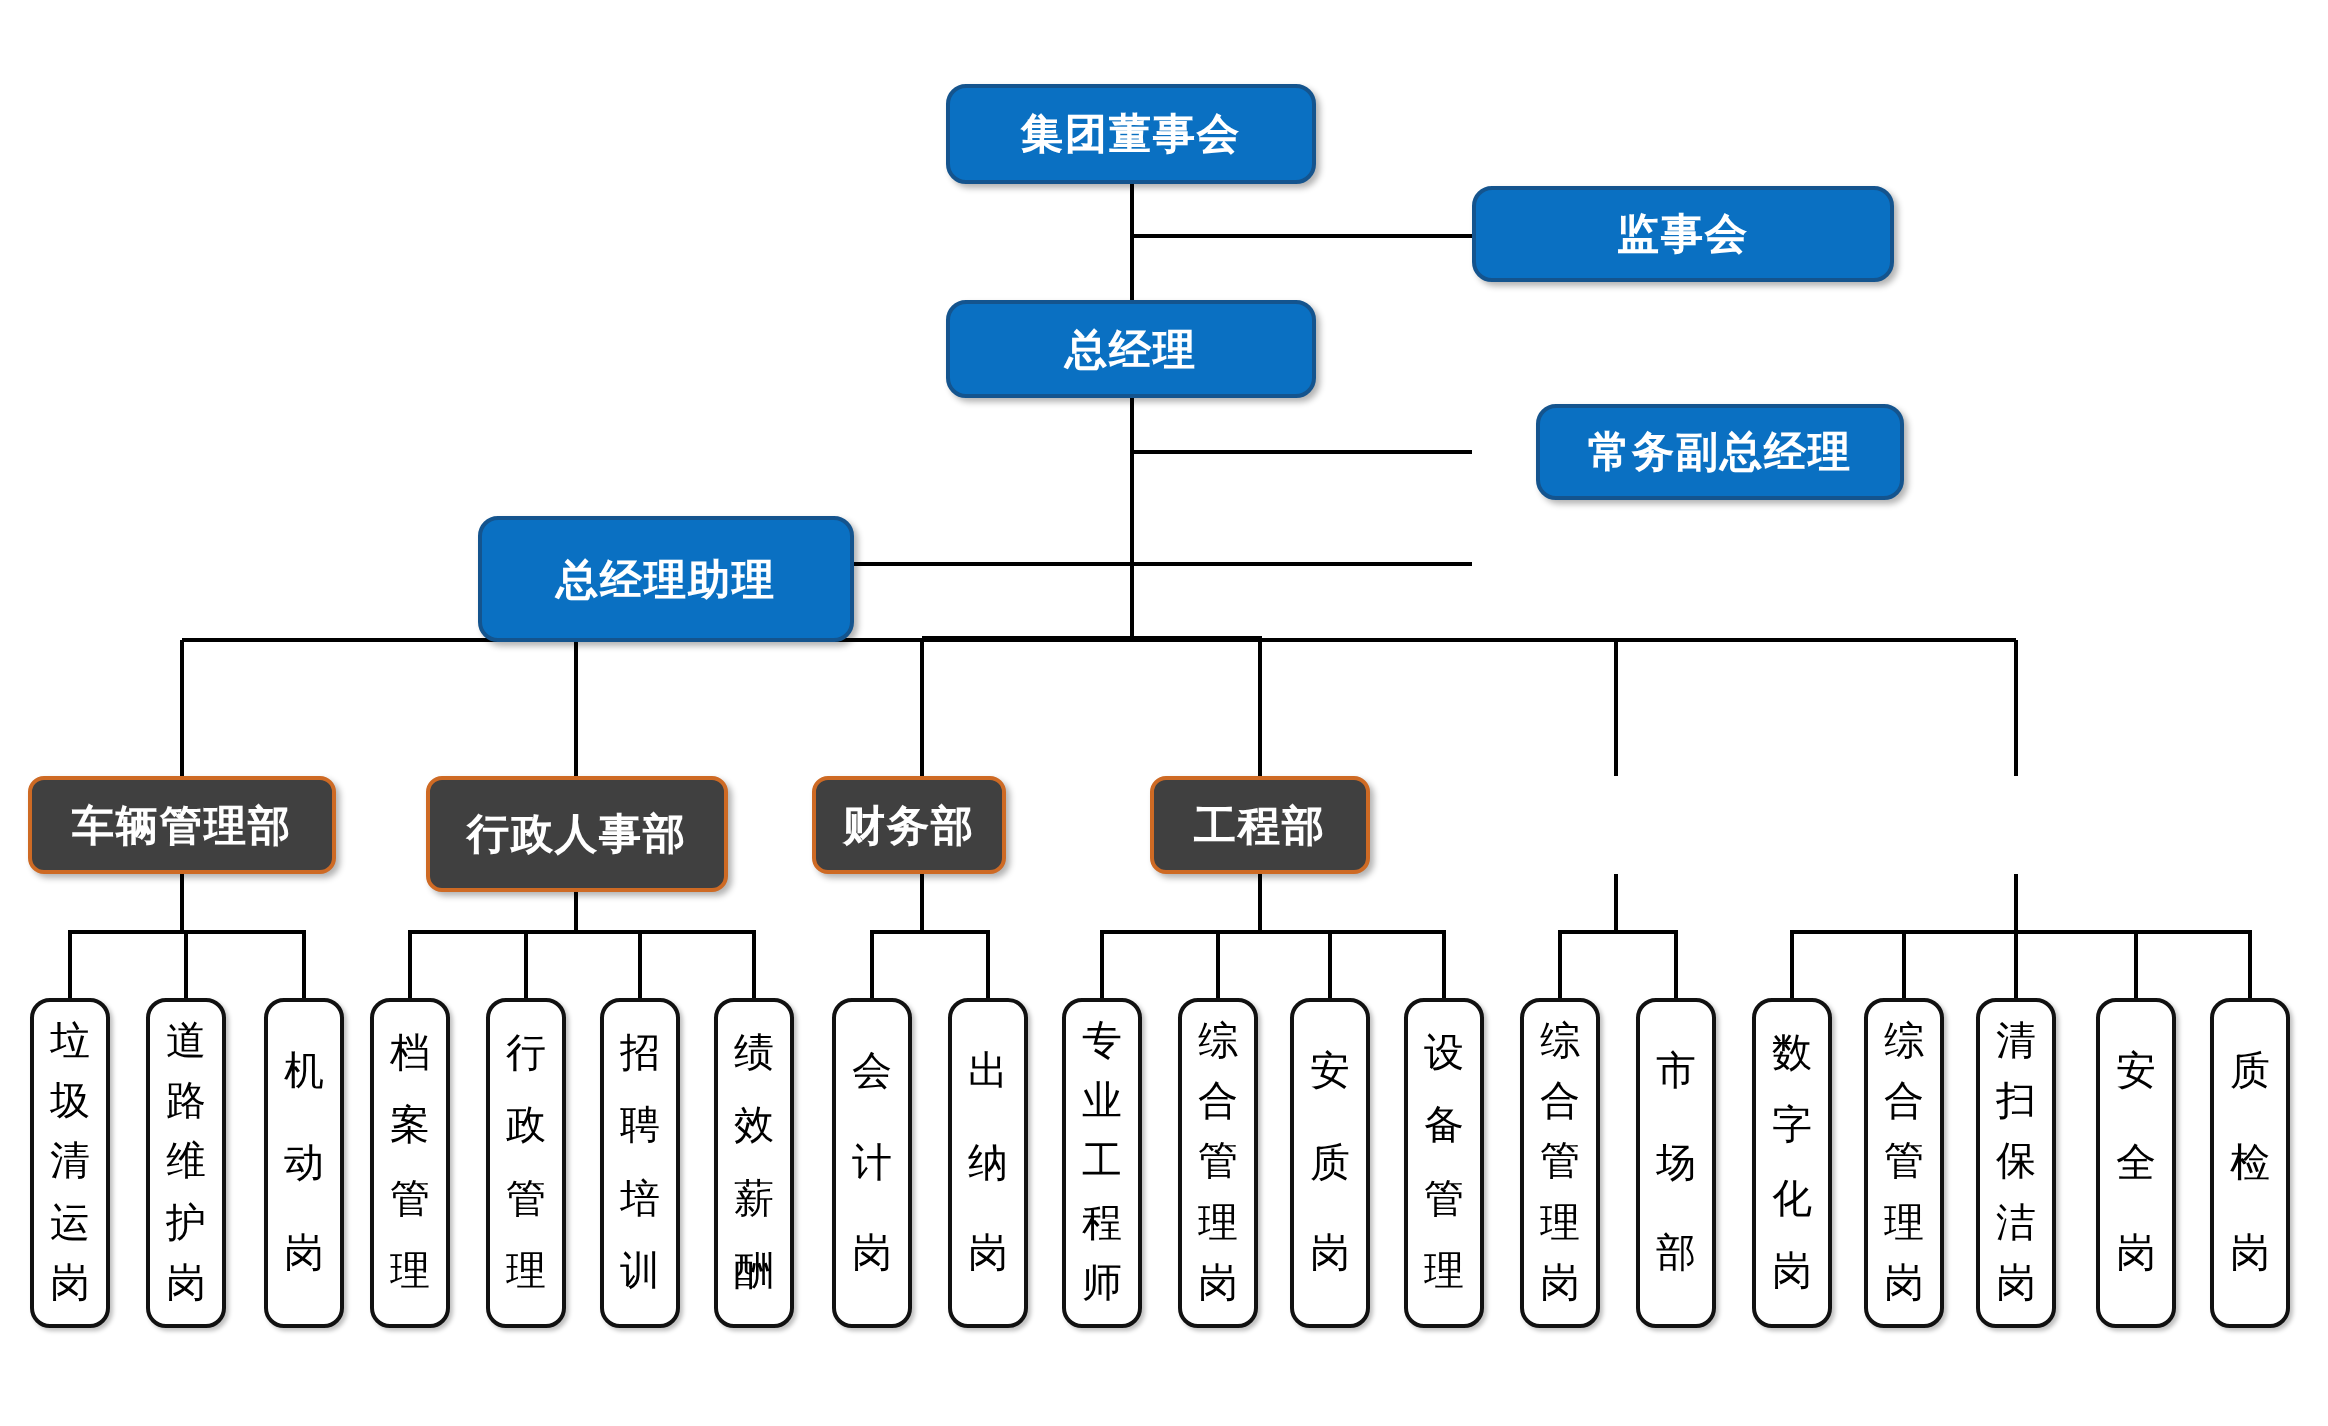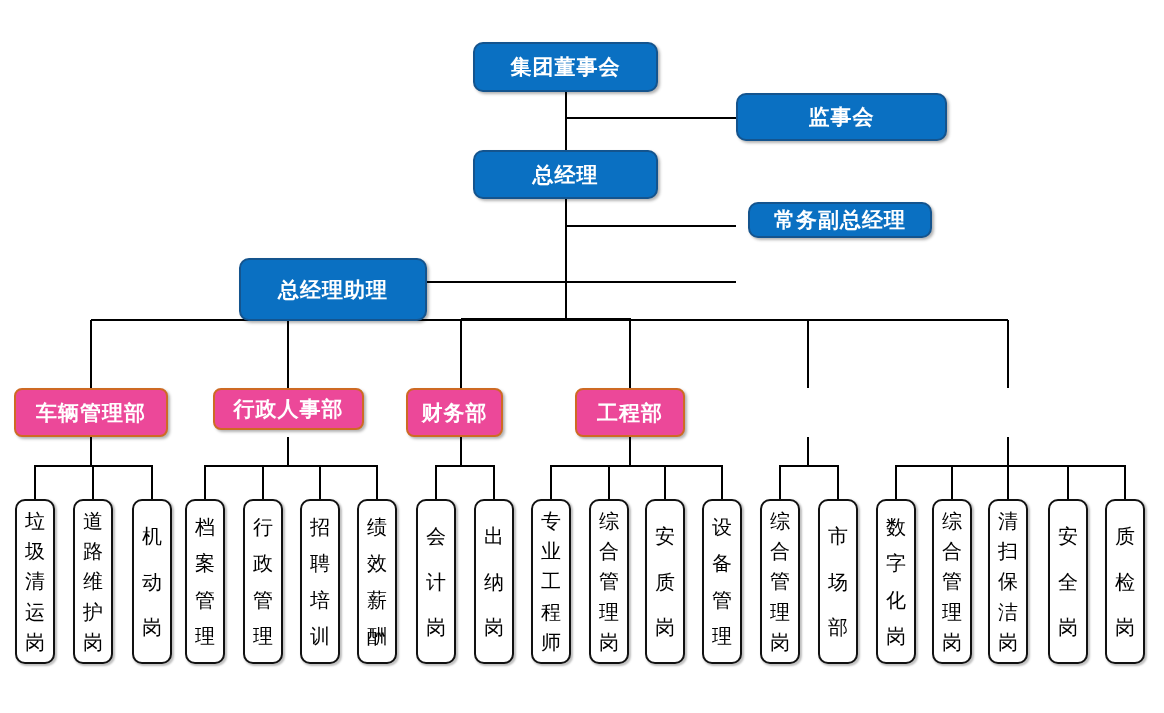--- a/index.html
+++ b/index.html
@@ -13,21 +13,21 @@
   .h2{height:2px;}
   .h3{height:3px;}
 
   
   .node{position:absolute;display:flex;align-items:center;justify-content:center;
         box-sizing:border-box;border-radius:10px;color:#fff;font-weight:bold;
         font-size:21px;letter-spacing:1px;box-shadow:2px 2px 3px rgba(0,0,0,.3);}
   .blue{background:#0A70C2;border:2.5px solid #14548E;}
 
   
-  .orange{background:#ec4899;border:2.5px solid #CE6A24;border-radius:8px;}
+  .orange{background:#404040;border:2.5px solid #CE6A24;border-radius:8px;}
 
   
   .pos{position:absolute;top:499px;width:40px;height:165px;box-sizing:border-box;
        background:#FFFFFF;border:2px solid #111;border-radius:10px;
        box-shadow:1.5px 1.5px 2px rgba(0,0,0,.25);}
   .vtext{display:flex;flex-direction:column;justify-content:space-evenly;align-items:center;
          height:100%;width:100%;font-size:20px;color:#000;line-height:1;}
 </style>
 </head>
 <body>
@@ -86,31 +86,31 @@
 
   <div class="node blue" style="left:473px;top:42px;width:185px;height:50px">
     <span>集团董事会</span>
   </div>
   <div class="node blue" style="left:736px;top:93px;width:211px;height:48px">
     <span>监事会</span>
   </div>
   <div class="node blue" style="left:473px;top:150px;width:185px;height:49px">
     <span>总经理</span>
   </div>
-  <div class="node blue" style="left:748px;top:202px;width:184px;height:36px">
+  <div class="node blue" style="left:768px;top:202px;width:184px;height:48px">
     <span>常务副总经理</span>
   </div>
   <div class="node blue" style="left:239px;top:258px;width:188px;height:63px">
     <span>总经理助理</span>
   </div>
 
   <div class="node orange" style="left:14px;top:388px;width:154px;height:49px">
     <span>车辆管理部</span>
   </div>
-  <div class="node orange" style="left:213px;top:388px;width:151px;height:42px">
+  <div class="node orange" style="left:213px;top:388px;width:151px;height:58px">
     <span>行政人事部</span>
   </div>
   <div class="node orange" style="left:406px;top:388px;width:97px;height:49px">
     <span>财务部</span>
   </div>
   <div class="node orange" style="left:575px;top:388px;width:110px;height:49px">
     <span>工程部</span>
   </div>
 
   <div class="pos" style="left:15px">

